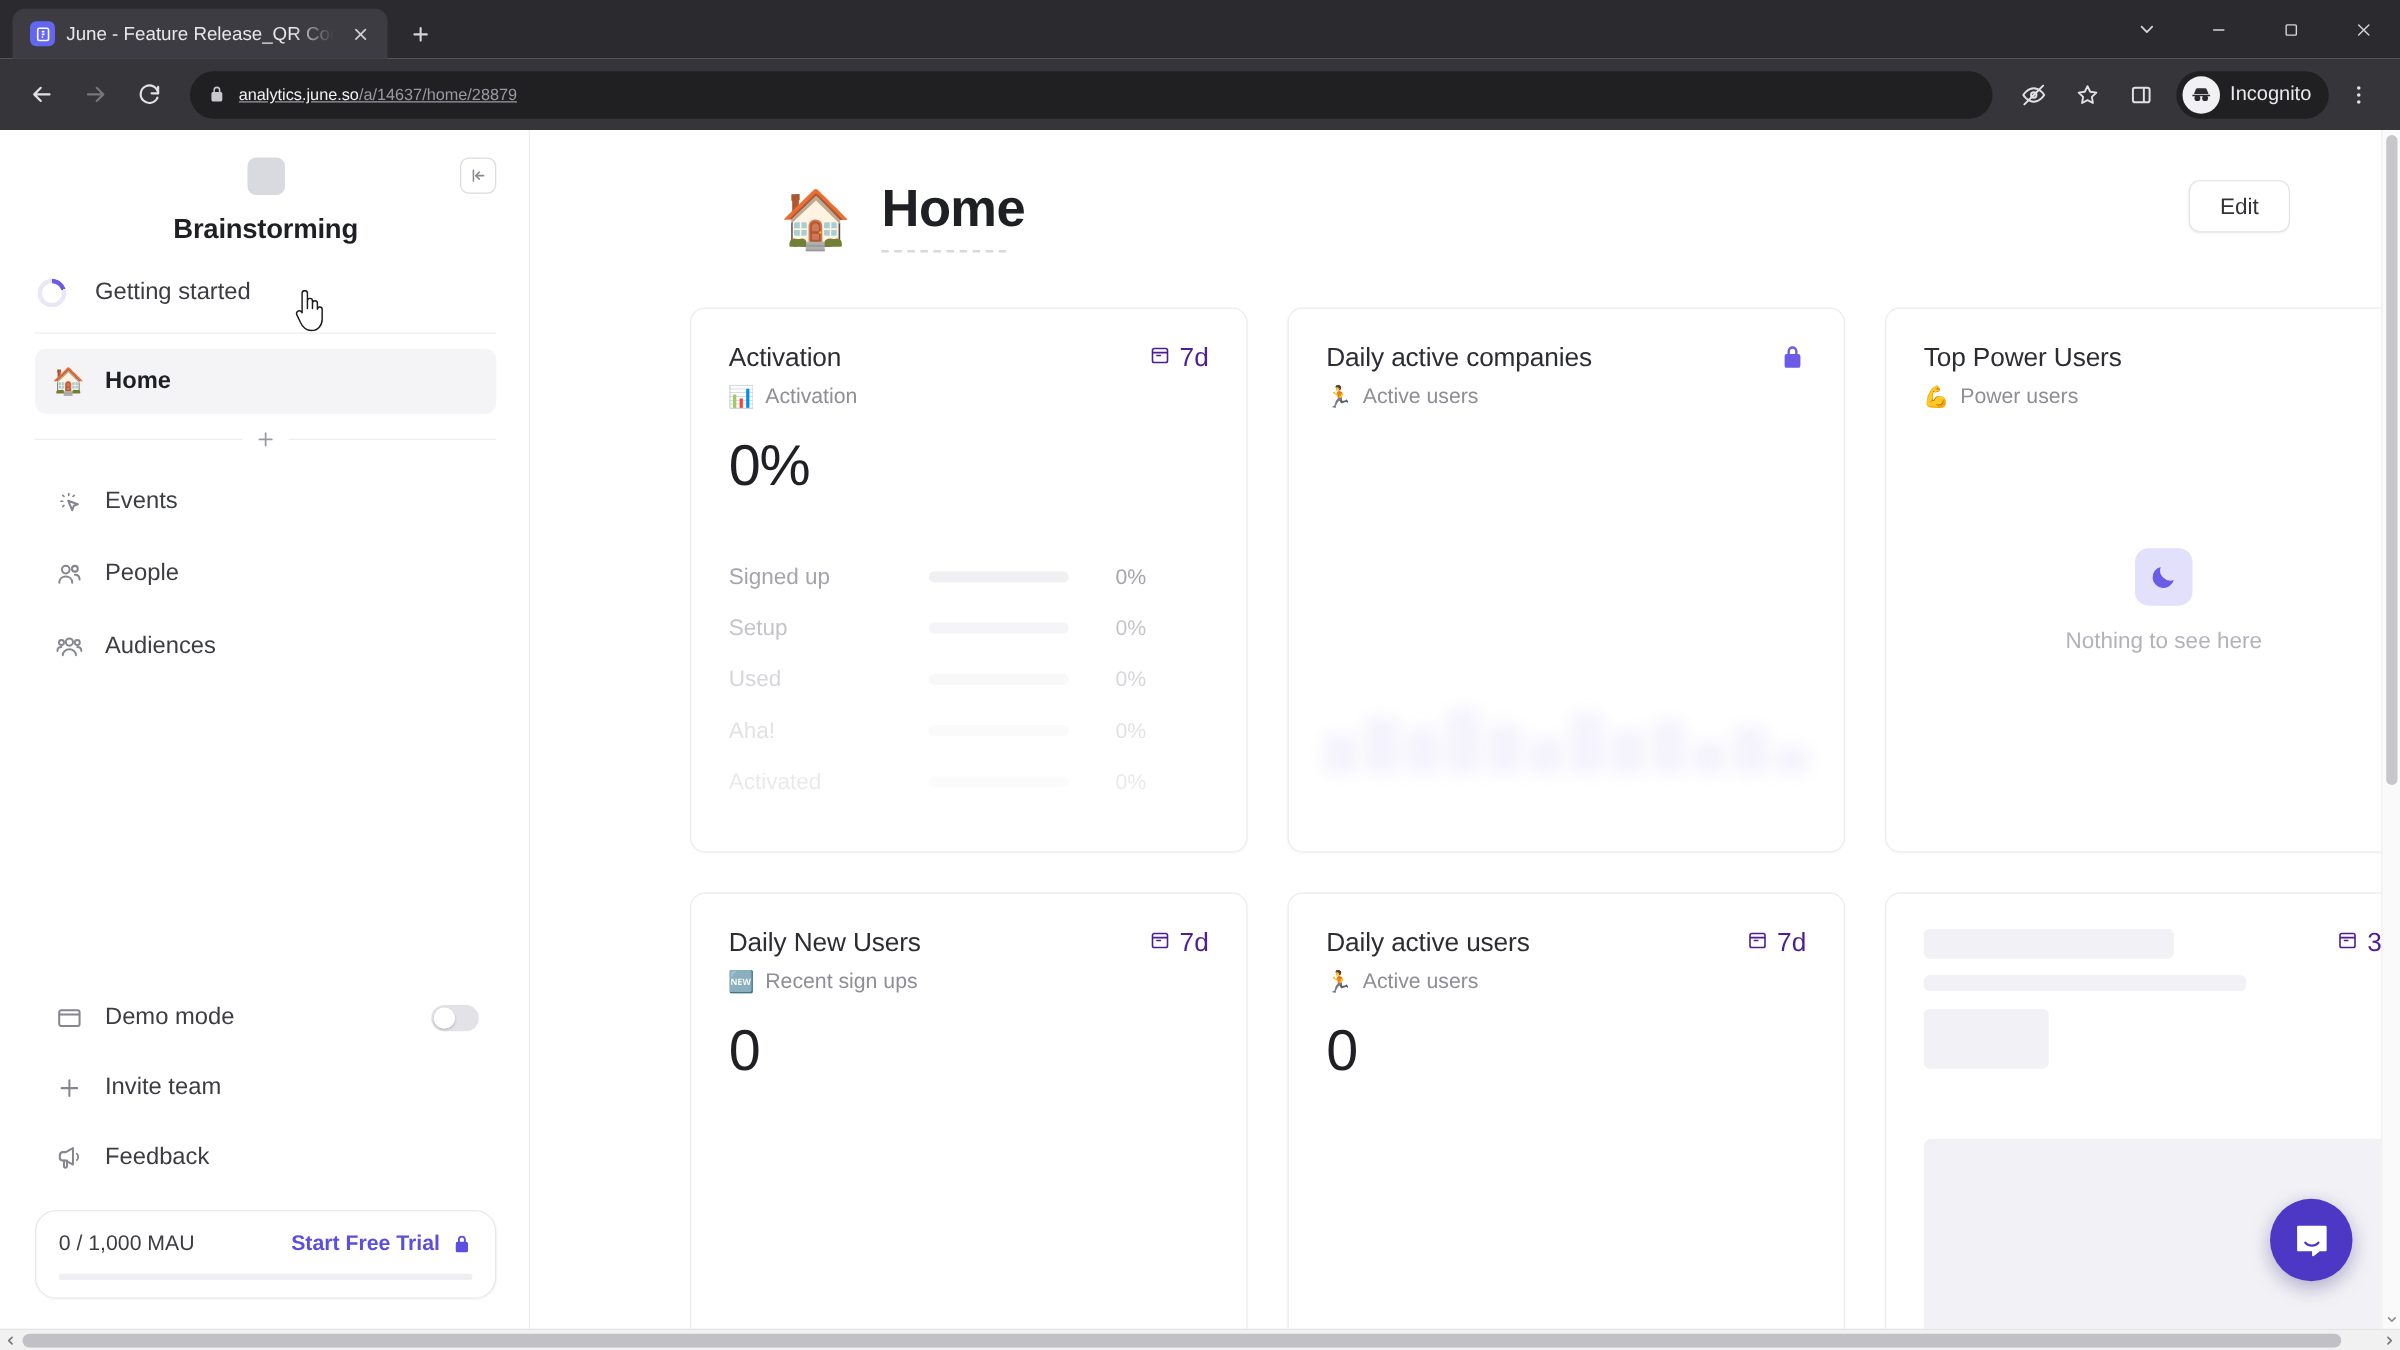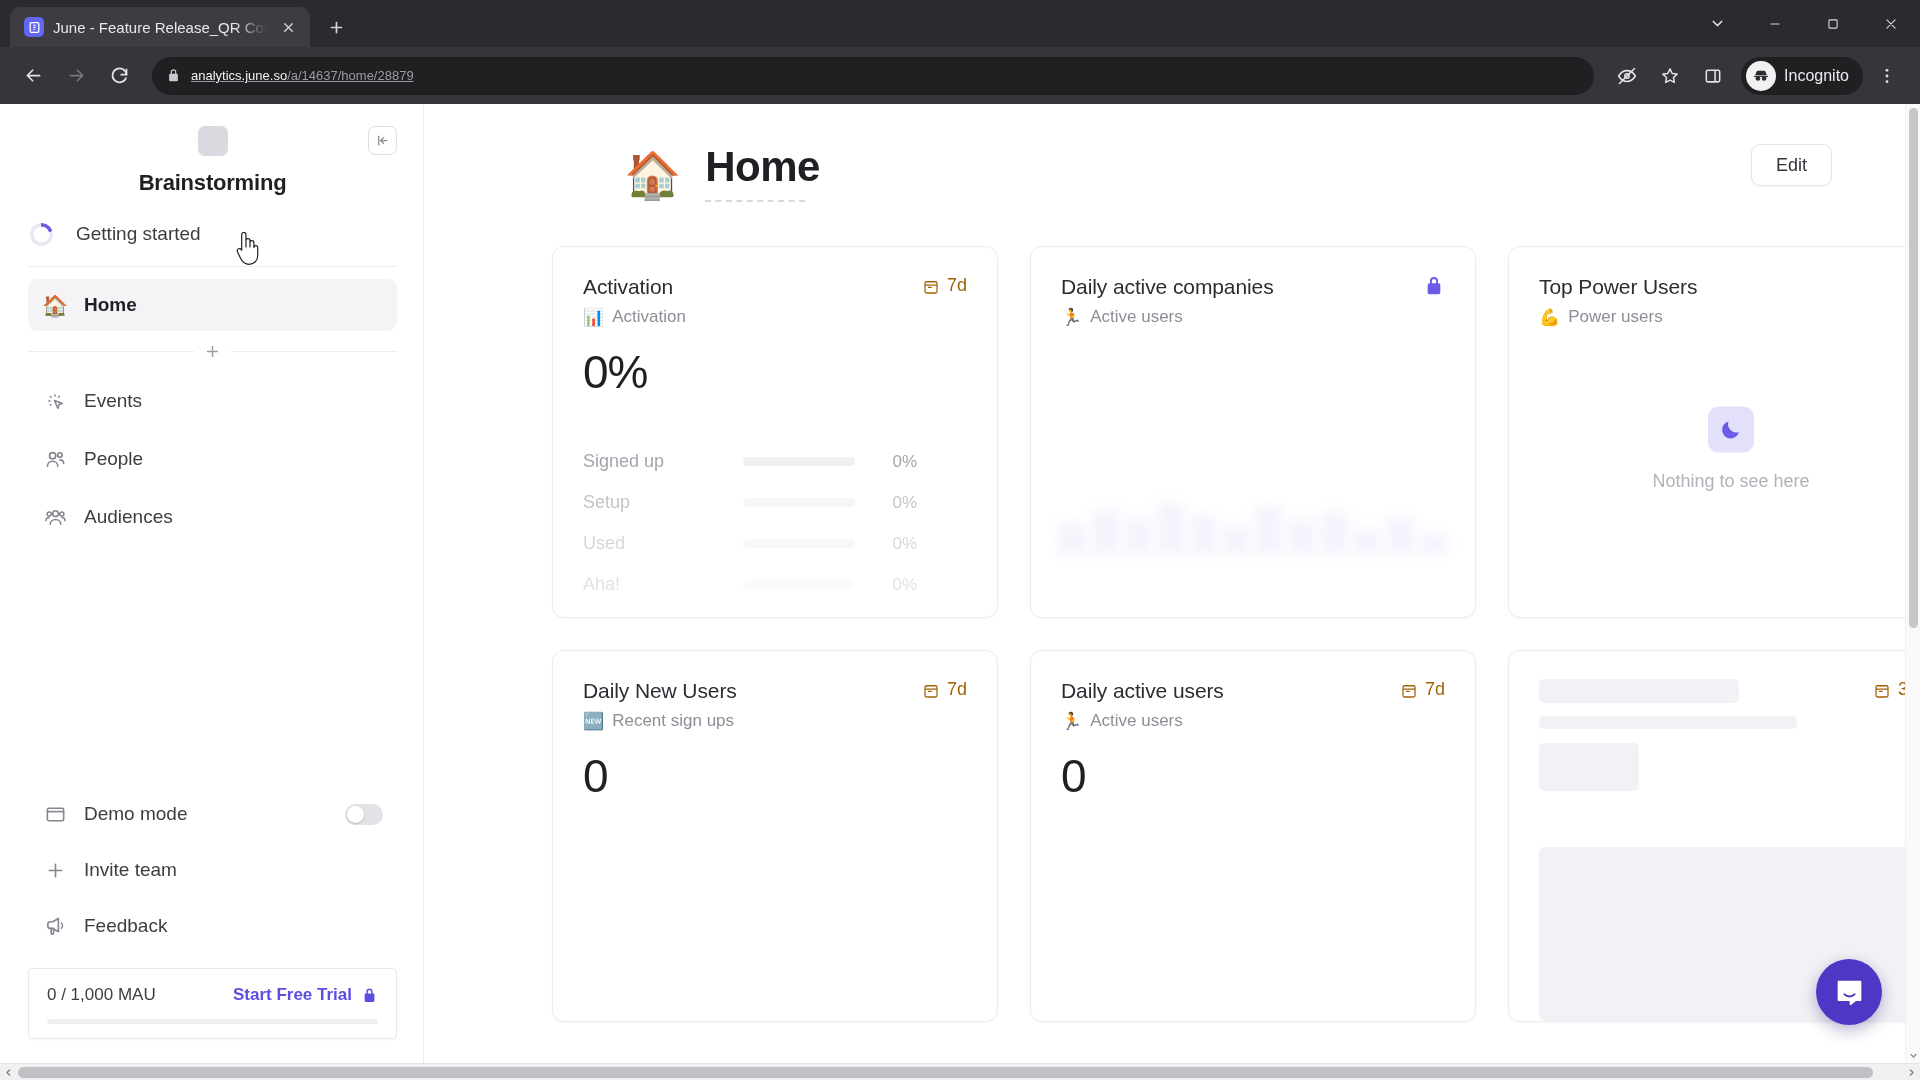--- a/index.html
+++ b/index.html
@@ -149,21 +149,21 @@
   .sb-bottom { margin-top: auto; padding-bottom: 14px; }
   .sb-bottom .sb-item { height: 56px; }
   .toggle {
     margin-left: auto; width: 38px; height: 21px; border-radius: 11px; background:#e2e2e7;
     position: relative; flex: 0 0 38px;
   }
   .toggle .knob { position:absolute; left: 2px; top: 2px; width: 17px; height: 17px;
     border-radius:50%; background:#fff; box-shadow: 0 1px 2px rgba(0,0,0,.2); }
 
   .trial-card {
-    margin: 14px 26px 10px 28px; border: 1px solid #e8e8ec; border-radius: 4px;
+    margin: 14px 26px 10px 28px; border: 1px solid #e8e8ec; border-radius: 17px;
     padding: 16px 18px 14px 18px; box-shadow: 0 1px 2px rgba(16,17,26,.04);
   }
   .trial-top { display:flex; align-items:center; }
   .trial-mau { font-size: 17px; color:#3c3d42; }
   .trial-link { margin-left:auto; display:flex; align-items:center; gap: 9px;
     font-size: 17px; color:#5b4ee0; font-weight: 700; }
   .trial-link svg { width: 17px; height: 17px; }
   .trial-bar { margin-top: 14px; height: 5px; border-radius: 3px; background:#efeff2; }
 
   
@@ -180,30 +180,30 @@
     margin-left: auto; margin-right: 18px; height: 42px; padding: 0 24px; border-radius: 9px;
     border: 1px solid #e4e4e9; background:#fff; font-size: 18px; color:#33343a;
     display:flex; align-items:center; box-shadow: 0 1px 1.5px rgba(16,17,26,.04);
   }
 
   .grid {
     display: grid; grid-template-columns: repeat(3, 446px); gap: 32px;
     padding: 40px 0 0 528px; margin-left: -400px;
   }
   .card {
-    background:#fff; border: 1px solid #ececef; border-radius: 12px; height: 372px;
+    background:#fff; border: 1px solid #ececef; border-radius: 12px; height: 436px;
     padding: 28px 30px; position: relative; overflow: hidden;
     box-shadow: 0 1px 2px rgba(16,17,26,.03);
   }
   .card-head { display:flex; align-items:flex-start; }
   .card-title { font-size: 21px; color:#2c2d33; font-weight: 400; letter-spacing:-0.1px; }
   .card-sub { display:flex; align-items:center; gap: 8px; margin-top: 8px; }
   .card-sub .emoji { font-size: 17px; line-height:1; }
   .card-sub .txt { font-size: 17px; color:#8d8e96; }
-  .card-badge { margin-left:auto; display:flex; align-items:flex-end; gap: 7px; color:#a16207; font-size:18px; }
+  .card-badge { margin-left:auto; display:flex; align-items:flex-start; gap: 7px; color:#4c1d95; font-size:21px; }
   .card-badge svg { width: 18px; height: 18px; }
   .lock-badge { margin-left:auto; color:#6b5ce7; display:flex; align-items:center; }
   .lock-badge svg { width: 22px; height: 22px; }
   .big-number { font-size: 46px; font-weight: 400; color:#1f2024; margin-top: 18px; letter-spacing:-1px; }
 
   
   .funnel { margin-top: 42px; }
   .funnel-row { display:flex; align-items:center; height: 41px; }
   .funnel-label { font-size: 18px; color:#9fa0a8; width: 160px; }
   .funnel-track { flex:1; height: 9px; border-radius: 5px; background:#f0f0f3; margin-right: 22px; max-width: 112px; }

